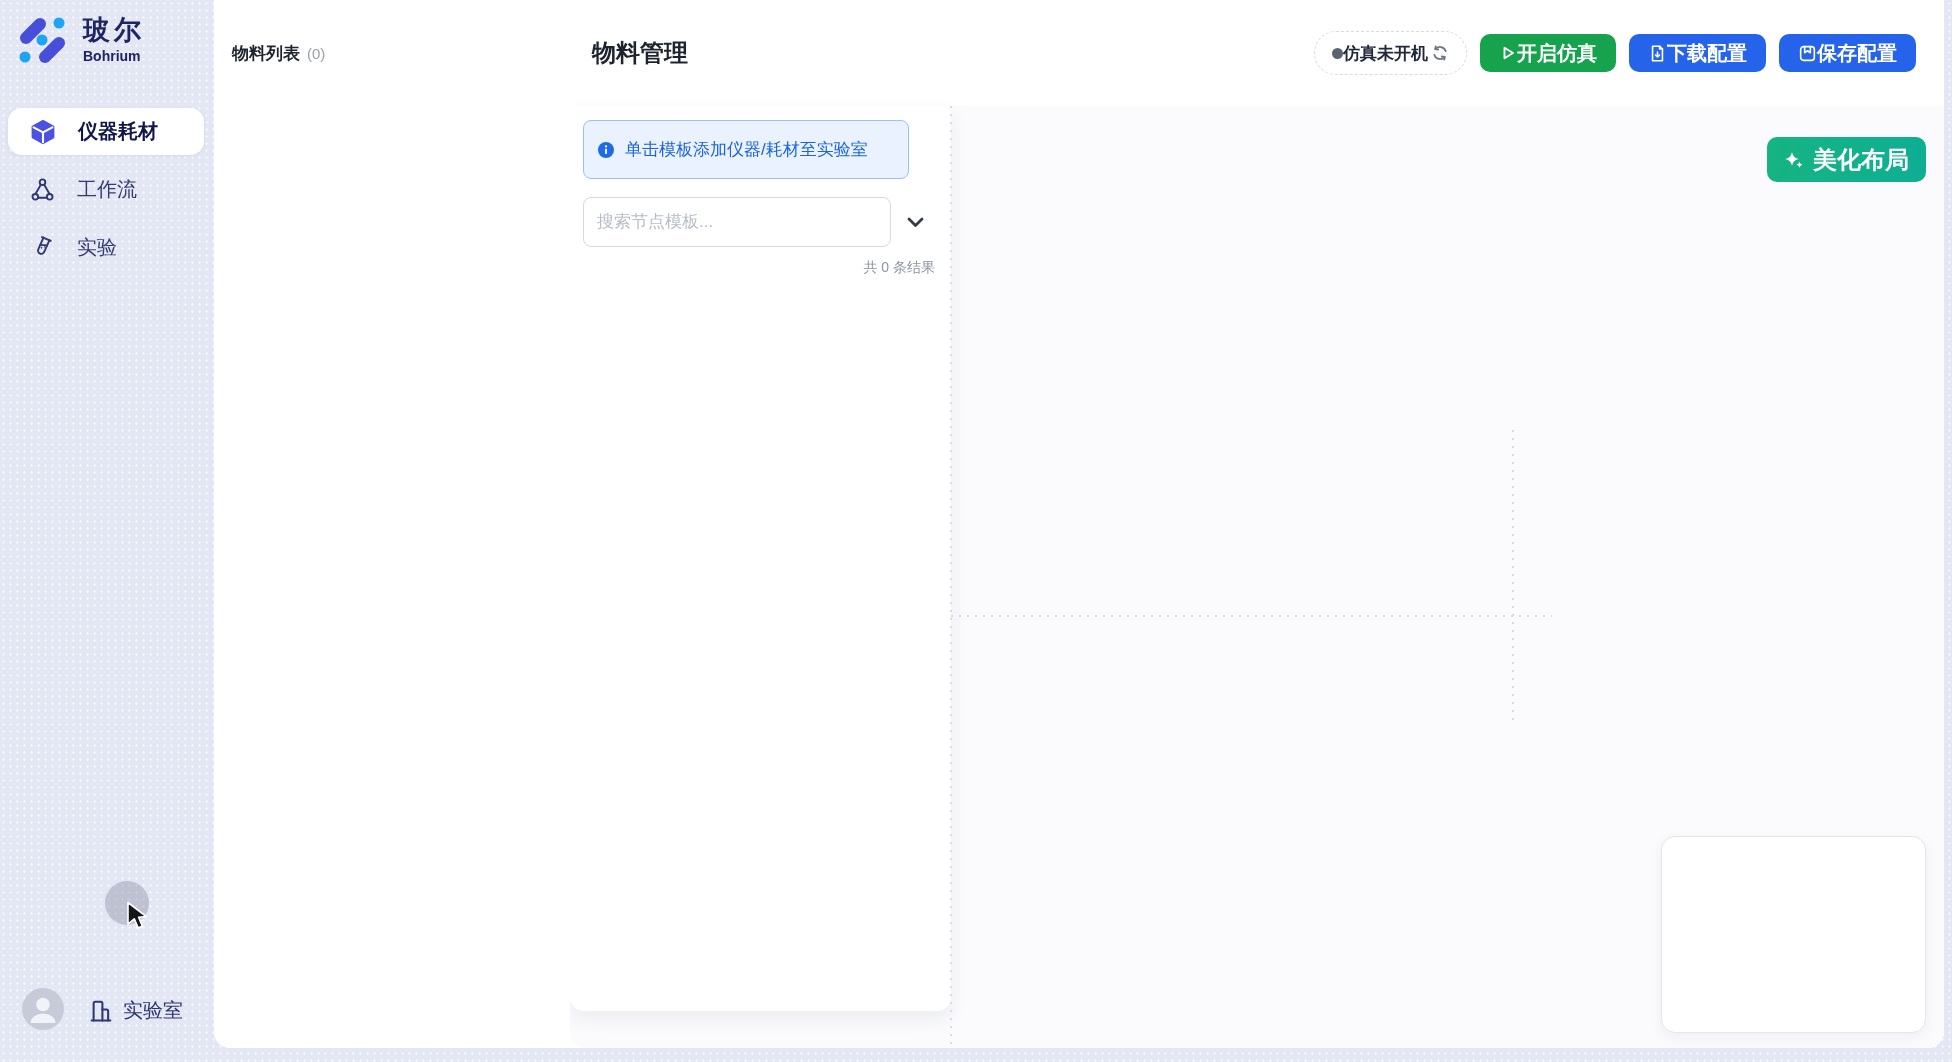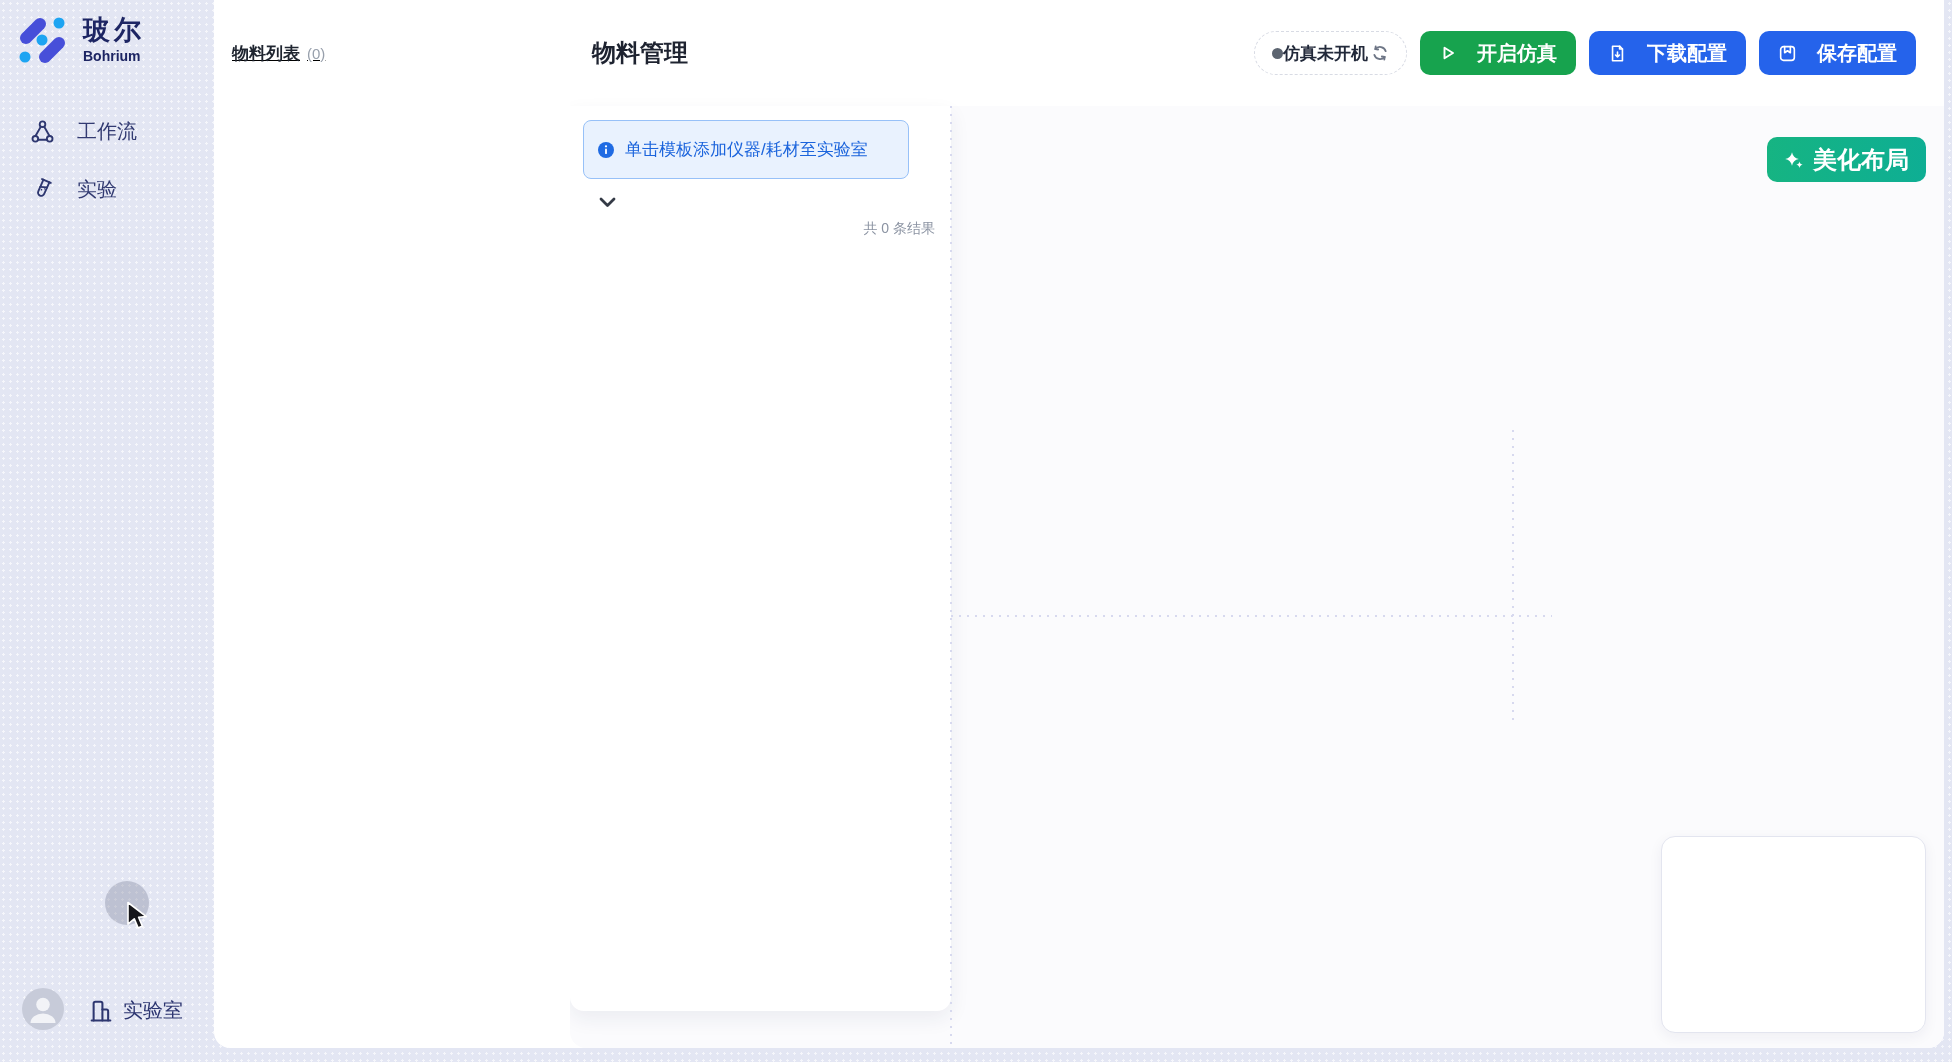--- a/index.html
+++ b/index.html
@@ -18,38 +18,38 @@
   .nav{position:absolute;left:8px;right:10px;top:108px;}
   .nav-item{height:47px;margin-bottom:11px;display:flex;align-items:center;gap:22px;
     padding-left:22px;border-radius:14px;font-size:20px;color:#333b72;font-weight:500;cursor:pointer;}
   .nav-item.active{background:#fff;color:#10164a;font-weight:700;box-shadow:0 1px 4px rgba(40,45,96,.07);}
   .avatar{position:absolute;left:22px;top:988px;width:42px;height:42px;border-radius:50%;
     background:#c7cbd9;overflow:hidden;}
   .lab-entry{position:absolute;left:88px;top:997px;display:flex;align-items:center;gap:9px;
     font-size:20px;color:#2c3570;font-weight:500;}
   
   .list-card{position:absolute;left:214px;top:0;width:409px;height:1048px;background:#fff;
-    border-radius:0 0 16px 16px;text-decoration:underline;}
+    border-radius:0 0 16px 16px;}
   .list-head{display:flex;align-items:center;padding:42px 16px 0 18px;}
   .list-title{font-size:17px;font-weight:700;color:#1f2530;}
   .list-count{font-size:15px;color:#98a0ac;margin-left:7px;}
   .list-head .icon-btn{margin-left:auto;cursor:pointer;}
   
   .main-card{position:absolute;left:570px;top:0;width:1374px;height:1048px;background:#fff;
     border-radius:0 0 16px 16px;overflow:hidden;}
   .main-header{position:relative;height:106px;border-bottom:1px solid #eff1f4;background:#fff;
     display:flex;align-items:center;}
   .main-title{font-size:24px;font-weight:700;color:#1e2330;margin-left:22px;}
   .actions{position:absolute;right:28px;top:0;height:106px;display:flex;align-items:center;gap:13px;}
   .status-pill{height:42px;border:1.5px dashed #d8dbe4;border-radius:22px;background:#fff;
     display:flex;align-items:center;padding:0 17px;}
   .status-dot{width:11px;height:11px;border-radius:50%;background:#5c6470;}
   .status-text{font-size:17px;font-weight:700;color:#22293a;}
   .refresh{margin-left:3px;cursor:pointer;}
-  .btn{height:44px;border-radius:10px;display:flex;align-items:center;gap:20px;padding:0 19px;
+  .btn{height:38px;border-radius:10px;display:flex;align-items:center;gap:0;padding:0 19px;
     color:#fff;font-size:20px;font-weight:700;cursor:pointer;border:none;}
   .btn-green{background:var(--green,#17a34e);}
   .btn-blue{background:var(--blue,#2563eb);}
   
   .canvas{position:absolute;left:0;right:0;top:106px;bottom:0;background:#fbfbfd;}
   .guide{position:absolute;z-index:3;pointer-events:none;}
   .guide.v{width:2px;background-image:repeating-linear-gradient(to bottom,#d7d9ef 0 2px,transparent 2px 8px);}
   .guide.h{height:2px;background-image:repeating-linear-gradient(to right,#d7d9ef 0 2px,transparent 2px 8px);}
   .g-v1{left:380px;top:0;height:942px;}
   .g-v2{left:942px;top:324px;height:292px;}
@@ -96,20 +96,29 @@
           <circle cx="9" cy="43" r="5.5" fill="#1da4f2"></circle>
         </svg>
       </span>
       <span class="brand-text">
         <span class="brand-zh">玻尔</span>
         <span class="brand-en">Bohrium</span>
       </span>
     </div>
 
     <nav class="nav">
+      <div class="nav-item active">
+        <span>
+          <svg width="26" height="26" viewBox="0 0 26 26">
+            <path d="M13 1.8 L23.4 7.7 V18.3 L13 24.2 L2.6 18.3 V7.7 Z" fill="#4b52e2" stroke="#4b52e2" stroke-width="2" stroke-linejoin="round"></path>
+            <path d="M3.6 8.3 L13 13.4 L22.4 8.3 M13 13.4 V23.2" stroke="#fff" stroke-width="2.1" fill="none" stroke-linecap="round" stroke-linejoin="round"></path>
+          </svg>
+        </span>
+        <span>仪器耗材</span>
+      </div>
       <div class="nav-item">
         <span class="ico-navy">
           <svg width="25" height="25" viewBox="0 0 24 24" fill="none" stroke="#2e3770" stroke-width="1.8" stroke-linejoin="round">
             <path d="M12 4.6 L19.6 17.8 Q20.5 19.9 18.3 19.9 L5.7 19.9 Q3.5 19.9 4.4 17.8 Z"></path>
             <circle cx="12" cy="5" r="2.7" fill="#e3e6f3"></circle>
             <circle cx="18.9" cy="19" r="2.7" fill="#e3e6f3"></circle>
             <circle cx="5.1" cy="19" r="2.7" fill="#e3e6f3"></circle>
           </svg>
         </span>
         <span>工作流</span>
@@ -219,20 +228,21 @@
           <span>
             <svg width="18" height="18" viewBox="0 0 18 18">
               <circle cx="9" cy="9" r="8" fill="#1f6be3"></circle>
               <circle cx="9" cy="5.3" r="1.15" fill="#fff"></circle>
               <rect x="8.1" y="7.5" width="1.8" height="5.6" rx="0.9" fill="#fff"></rect>
             </svg>
           </span>
           <span>单击模板添加仪器/耗材至实验室</span>
         </div>
         <div class="search-row">
+          <input class="search-input" type="text" placeholder="搜索节点模板..." style="">
           <span class="chevron-btn">
             <svg width="17" height="11" viewBox="0 0 17 11" fill="none" stroke="#343a46" stroke-width="2.8" stroke-linecap="round" stroke-linejoin="round">
               <path d="M2 2 L8.5 8.5 L15 2"></path>
             </svg>
           </span>
         </div>
         <div class="result-count">共 0 条结果</div>
       </div>
 
       <button class="beautify">

